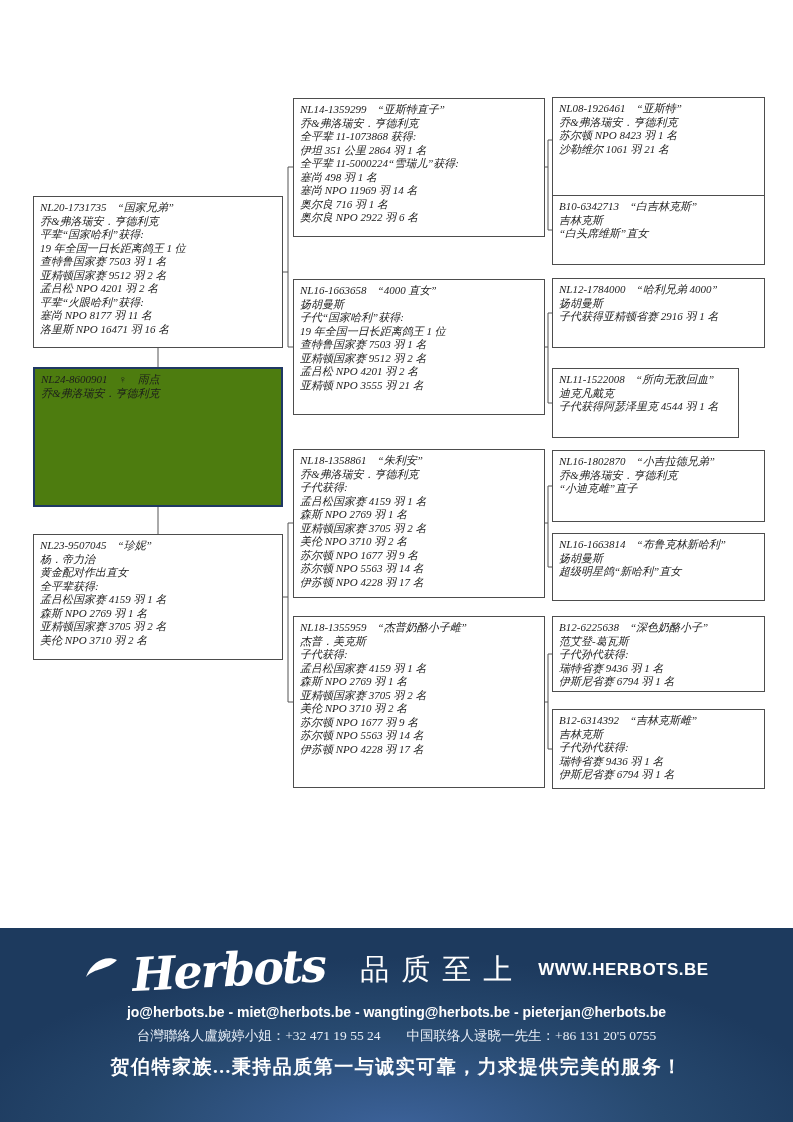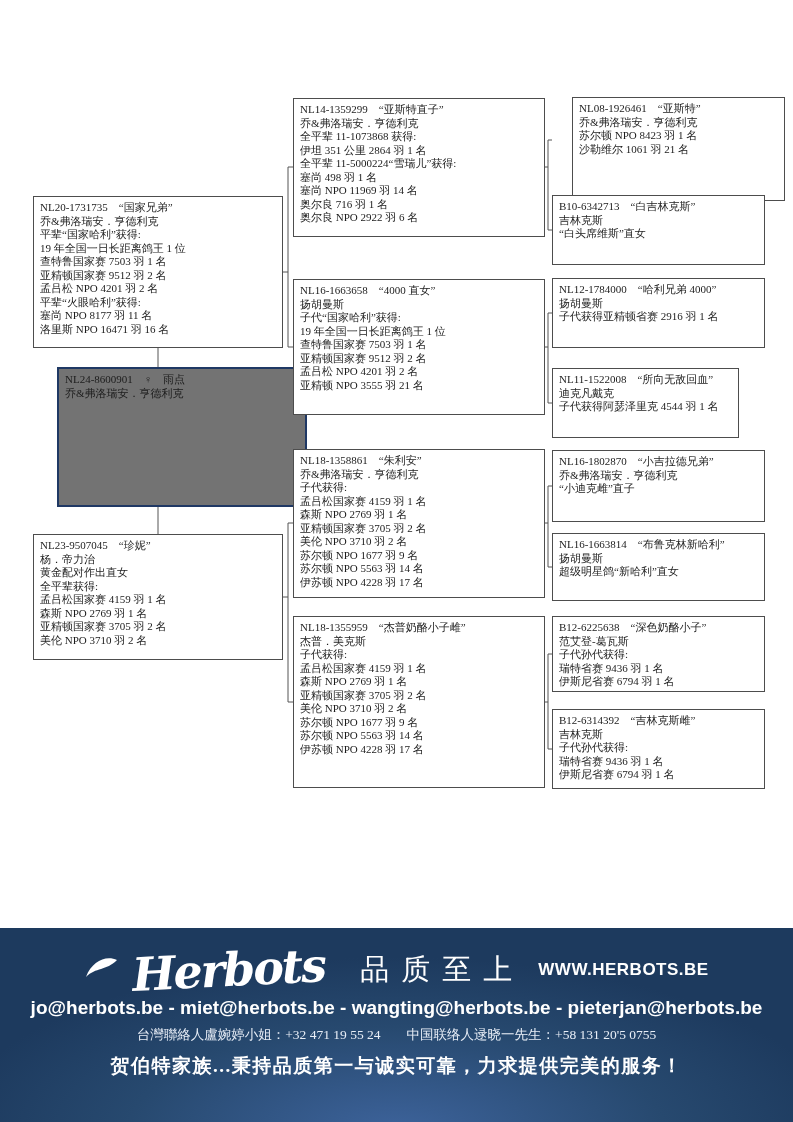--- a/index.html
+++ b/index.html
@@ -1,33 +1,33 @@
 <!DOCTYPE html>
 <html><head>
 <meta charset="utf-8">
 <style>
   html,body{margin:0;padding:0;background:#e8e8e8;}
   .page{position:relative;width:793px;height:1122px;background:#ffffff;margin:0 auto;
         font-family:"Liberation Serif",serif;overflow:hidden;}
   svg.connectors{position:absolute;left:0;top:0;width:793px;height:1122px;pointer-events:none;}
-  .pbox{position:absolute;border:1px solid #4d4d4d;background:#ffffff;box-sizing:border-box;}
+  .pbox{position:absolute;border:1px solid #4d4d4d;background:#ffffff;box-sizing:border-box;font-style:italic;}
   .pbox .box-text{white-space:pre-line;font-size:11px;line-height:13.5px;color:#1c1c1c;
         padding:4px 6px;font-family:"Liberation Serif",serif;}
-  .pbox.subject{background:#737373;border:2px solid #1f3864;margin-left:24px;}
+  .pbox.subject{background:#4d7c0f;border:2px solid #1f3864;}
   .footer{position:absolute;left:0;top:928px;width:793px;height:194px;
         background:radial-gradient(ellipse 75% 120% at 50% 105%, #3d639b 0%, #27496f 45%, #1d3a5e 75%);
         color:#ffffff;}
   .footer-center{position:absolute;left:128px;right:128px;top:0;height:100%;
         display:flex;flex-direction:column;align-items:center;}
   .brand-row{display:flex;align-items:center;gap:14px;margin-top:16px;height:52px;white-space:nowrap;}
   .brand{font-family:"DejaVu Serif",serif;font-style:italic;font-weight:bold;
         font-size:46px;letter-spacing:-2px;line-height:1;transform:rotate(-3deg);}
   .tagline{font-size:29px;letter-spacing:12px;font-family:"Liberation Serif",serif;margin-left:21px;}
   .website{font-family:"Liberation Sans",sans-serif;font-weight:bold;font-size:17px;letter-spacing:0.5px;}
-  .emails{font-family:"Liberation Sans",sans-serif;font-weight:bold;font-size:19px;margin-top:1px;white-space:nowrap;}
+  .emails{font-family:"Liberation Sans",sans-serif;font-weight:bold;font-size:14px;margin-top:8px;white-space:nowrap;}
   .contacts{font-size:13.5px;margin-top:7px;white-space:nowrap;display:flex;gap:26px;color:#e8eef7;}
   .slogan{font-size:19px;letter-spacing:1.5px;margin-top:9px;white-space:nowrap;
         font-family:"Liberation Serif",serif;font-weight:bold;}
 </style>
 </head>
 <body>
 
 <div class="page">
 
   <svg class="connectors" viewBox="0 0 793 1122" xmlns="http://www.w3.org/2000/svg">
@@ -111,21 +111,21 @@
 子代获得:
 孟吕松国家赛 4159 羽 1 名
 森斯 NPO 2769 羽 1 名
 亚精顿国家赛 3705 羽 2 名
 美伦 NPO 3710 羽 2 名
 苏尔顿 NPO 1677 羽 9 名
 苏尔顿 NPO 5563 羽 14 名
 伊苏顿 NPO 4228 羽 17 名</div>
   </div>
 
-  <div class="pbox" style="left:572px;top:97px;width:213px;height:104px">
+  <div class="pbox" style="left:552px;top:97px;width:213px;height:104px">
     <div class="box-text">NL08-1926461　“亚斯特”
 乔&amp;弗洛瑞安．亨德利克
 苏尔顿 NPO 8423 羽 1 名
 沙勒维尔 1061 羽 21 名</div>
   </div>
 
   <div class="pbox" style="left:552px;top:195px;width:213px;height:70px">
     <div class="box-text">B10-6342713　“白吉林克斯”
 吉林克斯
 “白头席维斯”直女</div>
@@ -178,20 +178,20 @@
         <svg width="34" height="26" viewBox="0 0 34 26" xmlns="http://www.w3.org/2000/svg">
           <path d="M33 3 C22 -2 8 4 2 20 C12 10 22 14 33 3 Z" fill="#ffffff"></path>
         </svg>
         <span class="brand">Herbots</span>
         <span class="tagline">品质至上</span>
         <span class="website">WWW.HERBOTS.BE</span>
       </div>
       <div class="emails">jo@herbots.be - miet@herbots.be - wangting@herbots.be - pieterjan@herbots.be</div>
       <div class="contacts">
         <span>台灣聯絡人盧婉婷小姐：+32 471 19 55 24</span>
-        <span>中国联络人逯晓一先生：+58 131 20'5 0755</span>
+        <span>中国联络人逯晓一先生：+86 131 20'5 0755</span>
       </div>
       <div class="slogan">贺伯特家族...秉持品质第一与诚实可靠，力求提供完美的服务！</div>
     </div>
 
   </div>
 
 </div>
 
 </body></html>

